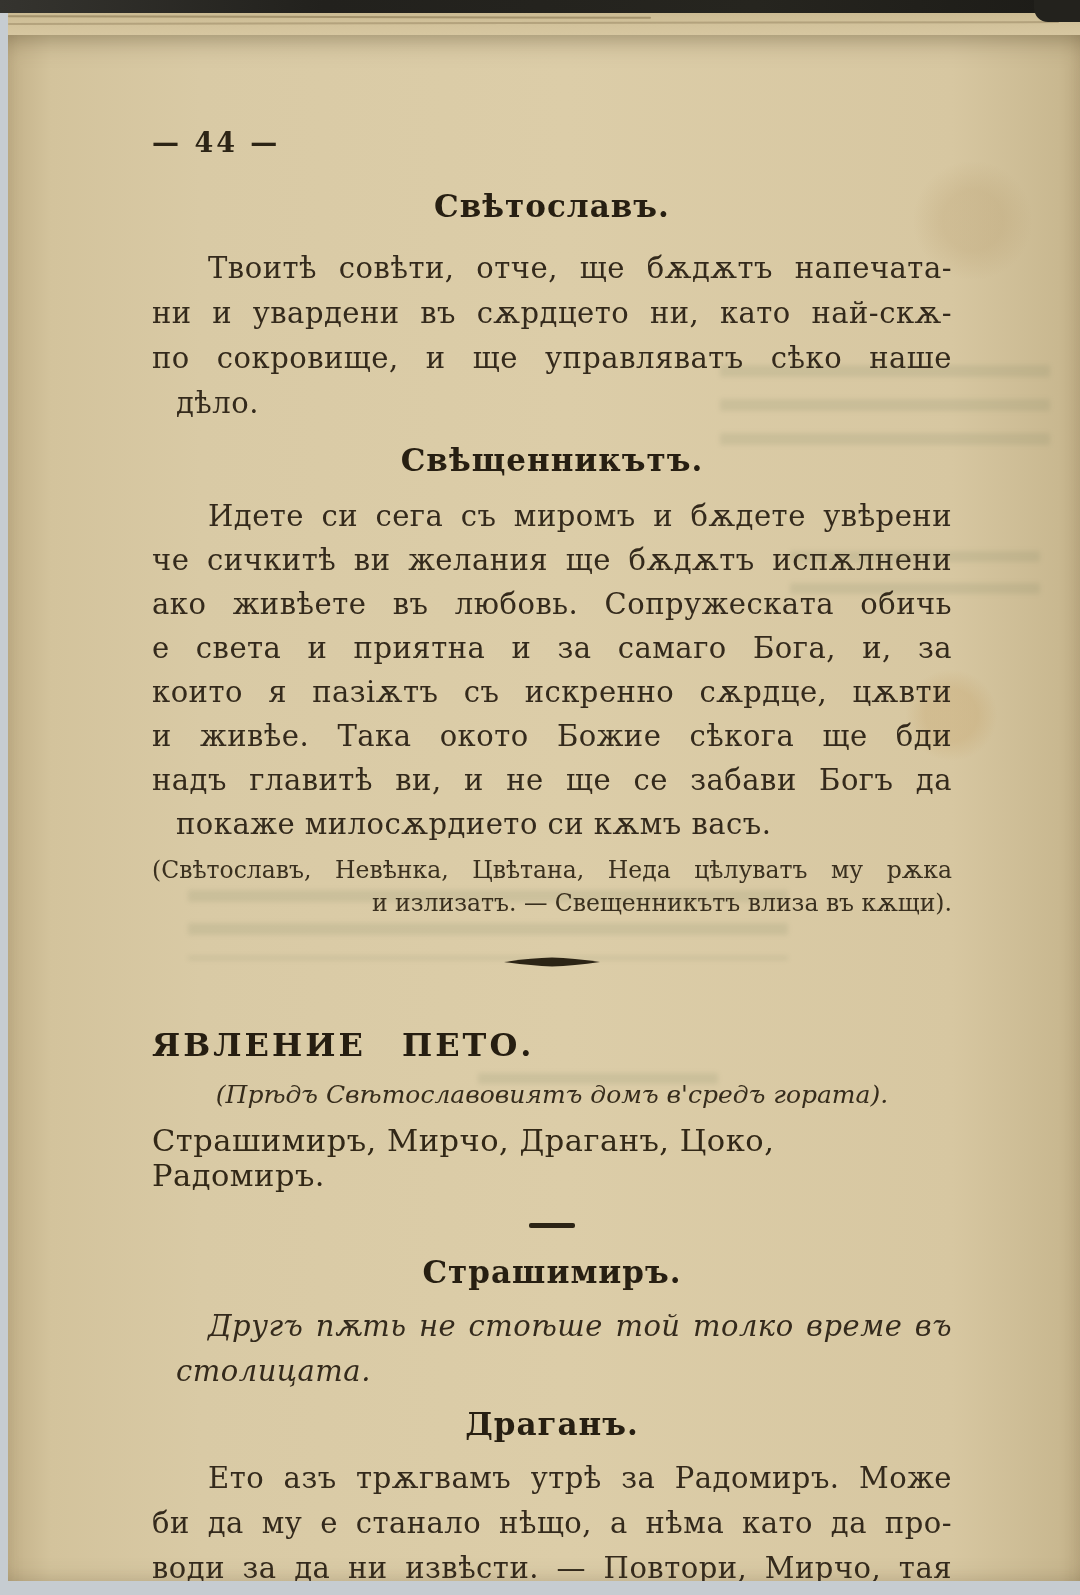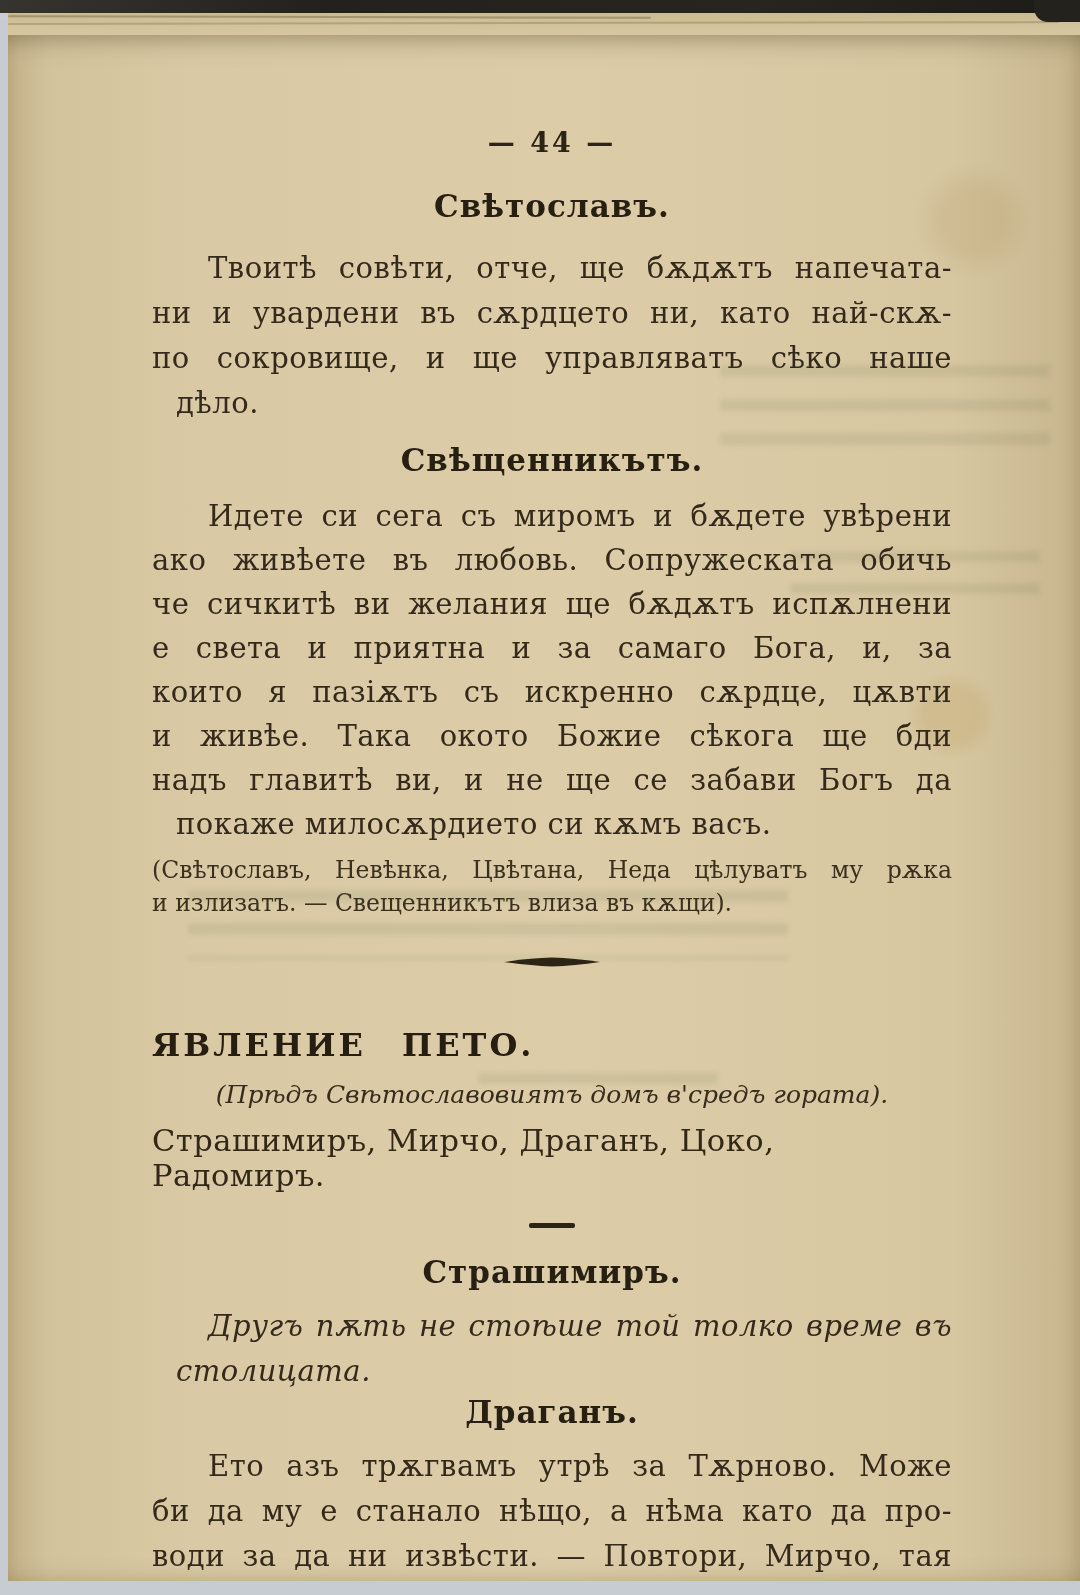--- a/index.html
+++ b/index.html
@@ -55,57 +55,56 @@
       background:repeating-linear-gradient(180deg,#6f7a58 0 12px,transparent 12px 33px);}
   .g4{top:1038px;left:470px;width:240px;height:26px;
       background:repeating-linear-gradient(180deg,#6f7a58 0 11px,transparent 11px 26px);}
   
   .content{
     position:absolute;left:144px;right:128px;top:0;bottom:0;
     color:#332a1b;
   }
   .pagenum{
     margin-top:92px;
-    text-align:center;
     font-size:27px;font-weight:bold;
     letter-spacing:3px;
     color:#2c2415;
   }
   .char-heading{
     text-align:center;
     font-weight:bold;
     font-size:31px;
     color:#271f12;
     letter-spacing:1px;
   }
   .h-svet{margin-top:30px;}
   .h-svesht{margin-top:16px;}
   .h-strash{margin-top:26px;}
-  .h-dragan{}
+  .h-dragan{margin-top:12px;}
   .para{margin-top:22px;font-size:29px;color:#342a1c;}
   .p2{margin-top:16px;}
   .p3{margin-top:14px;font-style:italic;}
   .p4{margin-top:14px;}
   .tline{
     line-height:45px;
     text-align:justify;
     text-align-last:justify;
     white-space:normal;
     letter-spacing:.5px;
   }
   .p2 .tline{line-height:44px;}
   .tline.first{text-indent:56px;}
   .tline.last{text-align-last:left;margin-left:24px;}
   .stage{
     margin-top:8px;
     font-size:23.5px;
     color:#3a301f;
   }
   .stage .sline1{line-height:33px;text-align:justify;text-align-last:justify;}
-  .stage .sline2{line-height:33px;text-align:left;}
+  .stage .sline2{line-height:33px;text-align:right;}
   .divider-lens{display:block;margin:36px auto 0;}
   .scene-heading{
     margin-top:58px;
     text-align:left;
     font-weight:bold;
     font-size:32px;
     color:#261e11;
     letter-spacing:3px;
     word-spacing:22px;
   }
@@ -155,22 +154,22 @@
         <div class="tline first">Твоитѣ совѣти, отче, ще бѫдѫтъ напечата-</div>
         <div class="tline">ни и увардени въ сѫрдцето ни, като най-скѫ-</div>
         <div class="tline">по сокровище, и ще управляватъ сѣко наше</div>
         <div class="tline last">дѣло.</div>
       </div>
 
       <div class="char-heading h-svesht">Свѣщенникътъ.</div>
 
       <div class="para p2">
         <div class="tline first">Идете си сега съ миромъ и бѫдете увѣрени</div>
+        <div class="tline">че сичкитѣ ви желания ще бѫдѫтъ испѫлнени</div>
         <div class="tline">ако живѣете въ любовь. Сопружеската обичь</div>
-        <div class="tline">че сичкитѣ ви желания ще бѫдѫтъ испѫлнени</div>
         <div class="tline">е света и приятна и за самаго Бога, и, за</div>
         <div class="tline">които я пазіѫтъ съ искренно сѫрдце, цѫвти</div>
         <div class="tline">и живѣе. Така окото Божие сѣкога ще бди</div>
         <div class="tline">надъ главитѣ ви, и не ще се забави Богъ да</div>
         <div class="tline last">покаже милосѫрдието си кѫмъ васъ.</div>
       </div>
 
       <div class="stage">
         <div class="sline1">(Свѣтославъ, Невѣнка, Цвѣтана, Неда цѣлуватъ му рѫка</div>
         <div class="sline2">и излизатъ. — Свещенникътъ влиза въ кѫщи).</div>
@@ -191,21 +190,21 @@
       <div class="char-heading h-strash">Страшимиръ.</div>
 
       <div class="para p3">
         <div class="tline first">Другъ пѫть не стоѣше той толко време въ</div>
         <div class="tline last">столицата.</div>
       </div>
 
       <div class="char-heading h-dragan">Драганъ.</div>
 
       <div class="para p4">
-        <div class="tline first">Ето азъ трѫгвамъ утрѣ за Тѫрново. Може</div>
+        <div class="tline first">Ето азъ трѫгвамъ утрѣ за Радомиръ. Може</div>
         <div class="tline">би да му е станало нѣщо, а нѣма като да про-</div>
         <div class="tline">води за да ни извѣсти. — Повтори, Мирчо, тая</div>
         <div class="tline last">чудна новина за Невѣнка.</div>
       </div>
 
     </div>
   </div>
 
   <div class="left-strip"></div>
   <div class="bottom-strip"></div>

